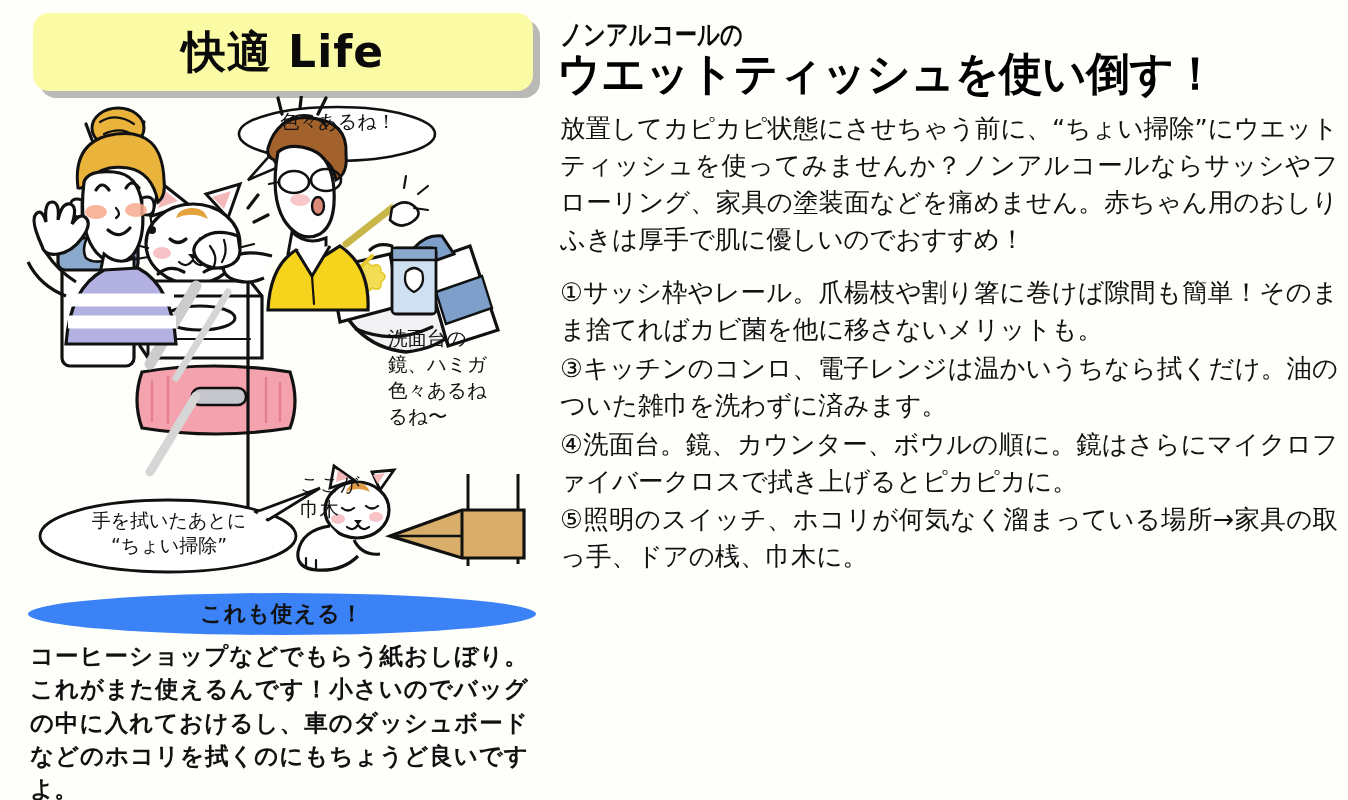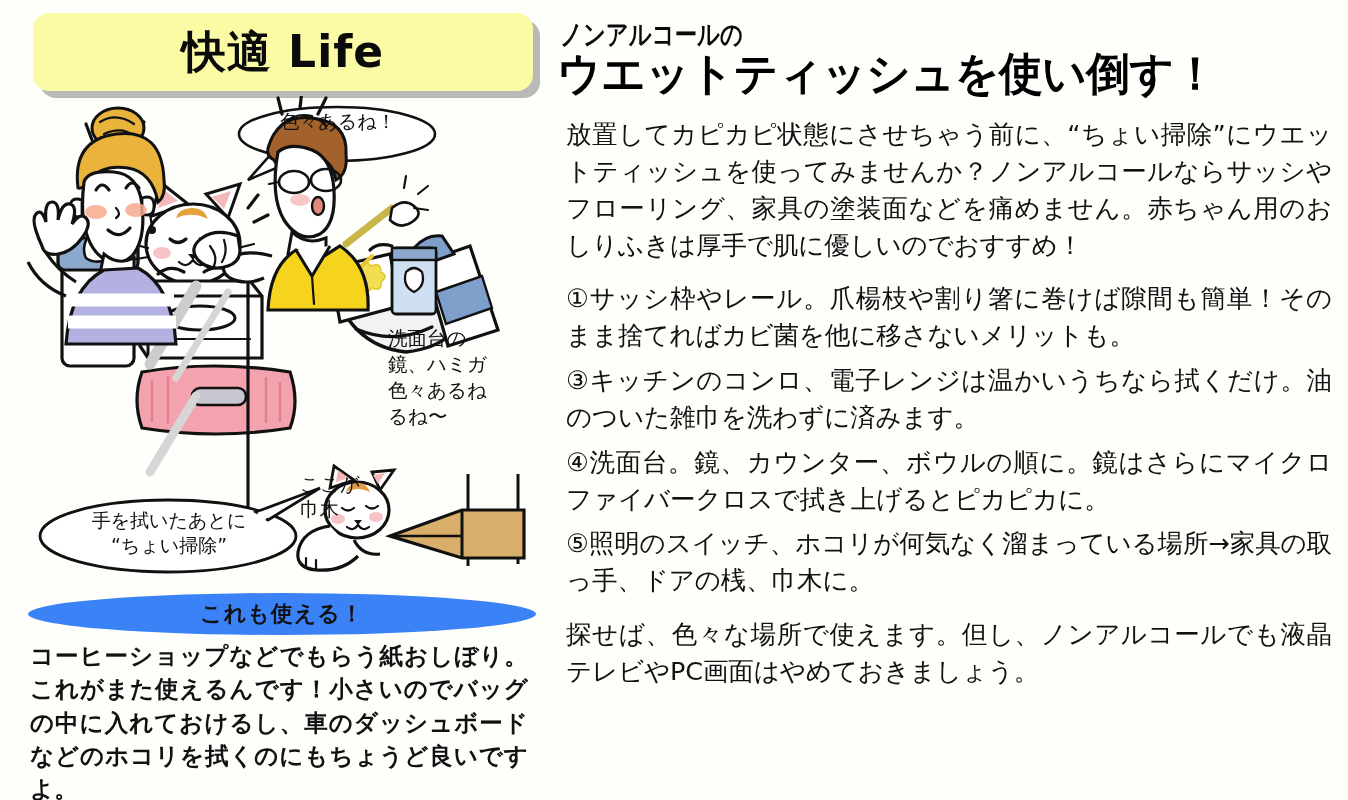--- a/index.html
+++ b/index.html
@@ -114,21 +114,21 @@
     white-space: nowrap;
     color: #000;
   }
 
   #right-body {
     position: absolute;
     left: 6px; top: 108px;
     width: 782px;
   }
   #right-body p {
-    margin: 8px;
+    margin: 2px;
     font-size: 25.5px;
     line-height: 1.445;
     letter-spacing: -0.1px;
     text-align: justify;
     text-justify: inter-character;
     color: #111;
   }
   #right-body p.gap-before { margin-top: 17px; }
   #right-body p.list-line { text-align: justify; }
 </style>
@@ -361,17 +361,16 @@
   <div id="right-col">
     <div id="kicker">ノンアルコールの</div>
     <div id="headline">ウエットティッシュを使い倒す！</div>
 
     <div id="right-body">
       <p>放置してカピカピ状態にさせちゃう前に、“ちょい掃除”にウエットティッシュを使ってみませんか？ノンアルコールならサッシやフローリング、家具の塗装面などを痛めません。赤ちゃん用のおしりふきは厚手で肌に優しいのでおすすめ！</p>
       <p class="gap-before list-line">①サッシ枠やレール。爪楊枝や割り箸に巻けば隙間も簡単！そのまま捨てればカビ菌を他に移さないメリットも。</p>
       <p class="list-line">③キッチンのコンロ、電子レンジは温かいうちなら拭くだけ。油のついた雑巾を洗わずに済みます。</p>
       <p class="list-line">④洗面台。鏡、カウンター、ボウルの順に。鏡はさらにマイクロファイバークロスで拭き上げるとピカピカに。</p>
       <p class="list-line">⑤照明のスイッチ、ホコリが何気なく溜まっている場所→家具の取っ手、ドアの桟、巾木に。</p>
-      <p class="gap-before">探せば、色々な場所で使えます。但し、ノンアルコールでも液晶テレビやPC画面はやめておきましょう。</p>
     </div>
   </div>
 
 </div>
 
 </body></html>

